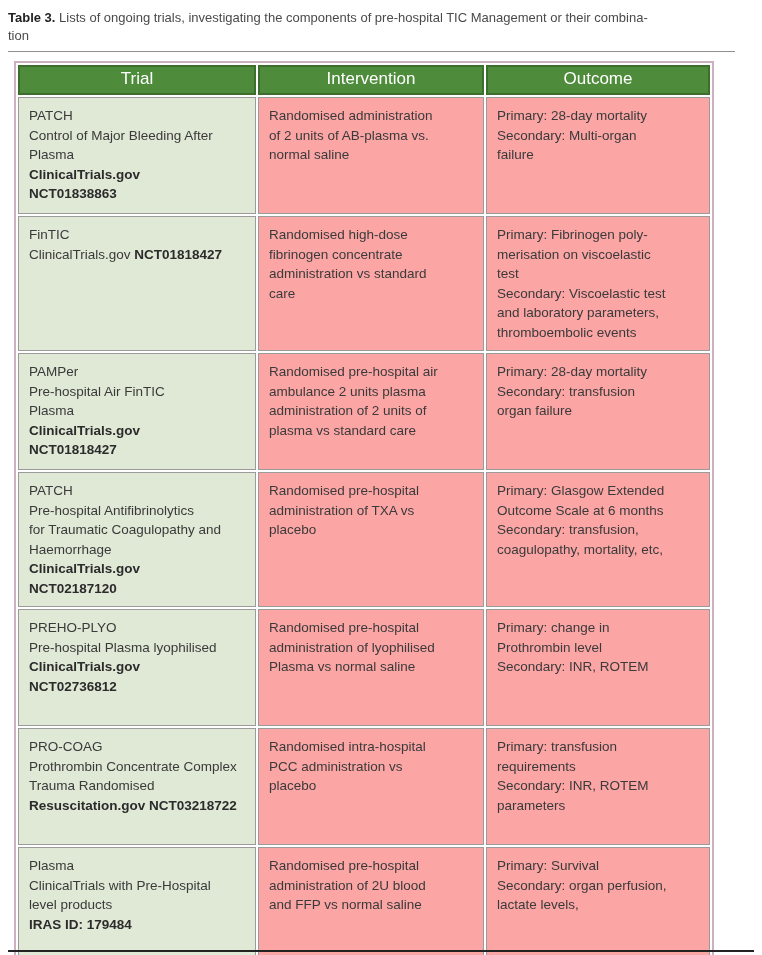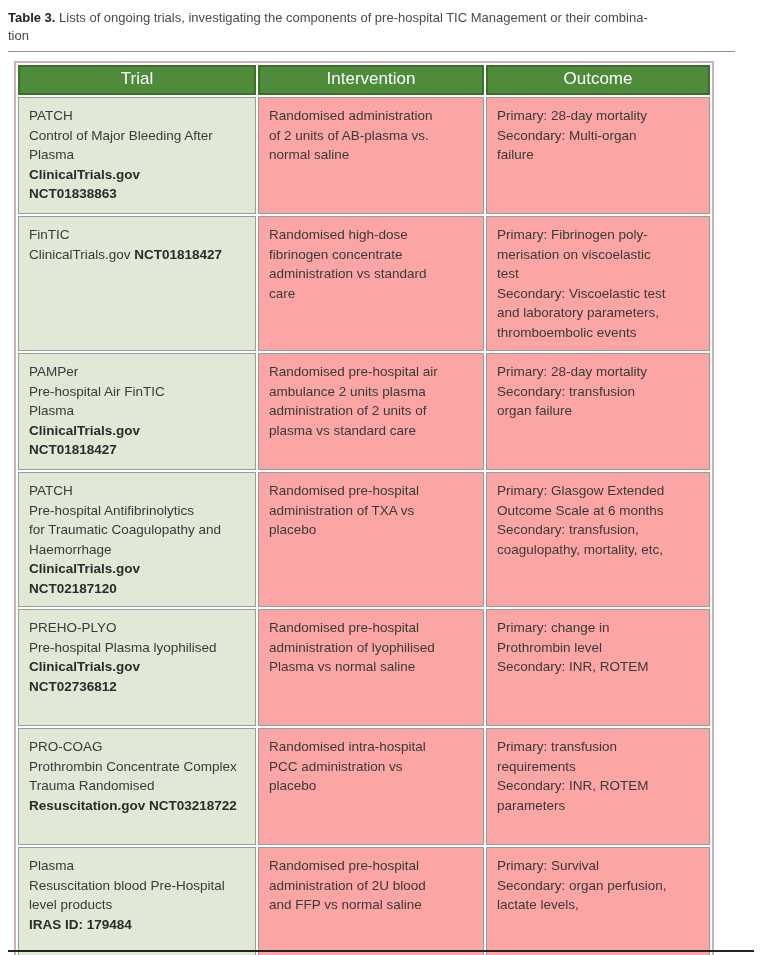--- a/index.html
+++ b/index.html
@@ -200,21 +200,21 @@
 PCC administration vs
 placebo</td>
             <td class="outcome pre">Primary: transfusion
 requirements
 Secondary: INR, ROTEM
 parameters</td>
           </tr>
           <tr>
             <td class="trial">
               <div><span>Plasma</span></div>
-              <div><span>Resuscitation blood Pre-Hospital</span></div>
+              <div><span>ClinicalTrials with Pre-Hospital</span></div>
               <div><span>level products</span></div>
               <div><strong>IRAS ID: 179484</strong></div>
             </td>
             <td class="intervention pre">Randomised pre-hospital
 administration of 2U blood
 and FFP vs normal saline</td>
             <td class="outcome pre">Primary: Survival
 Secondary: organ perfusion,
 lactate levels,</td>
           </tr>

